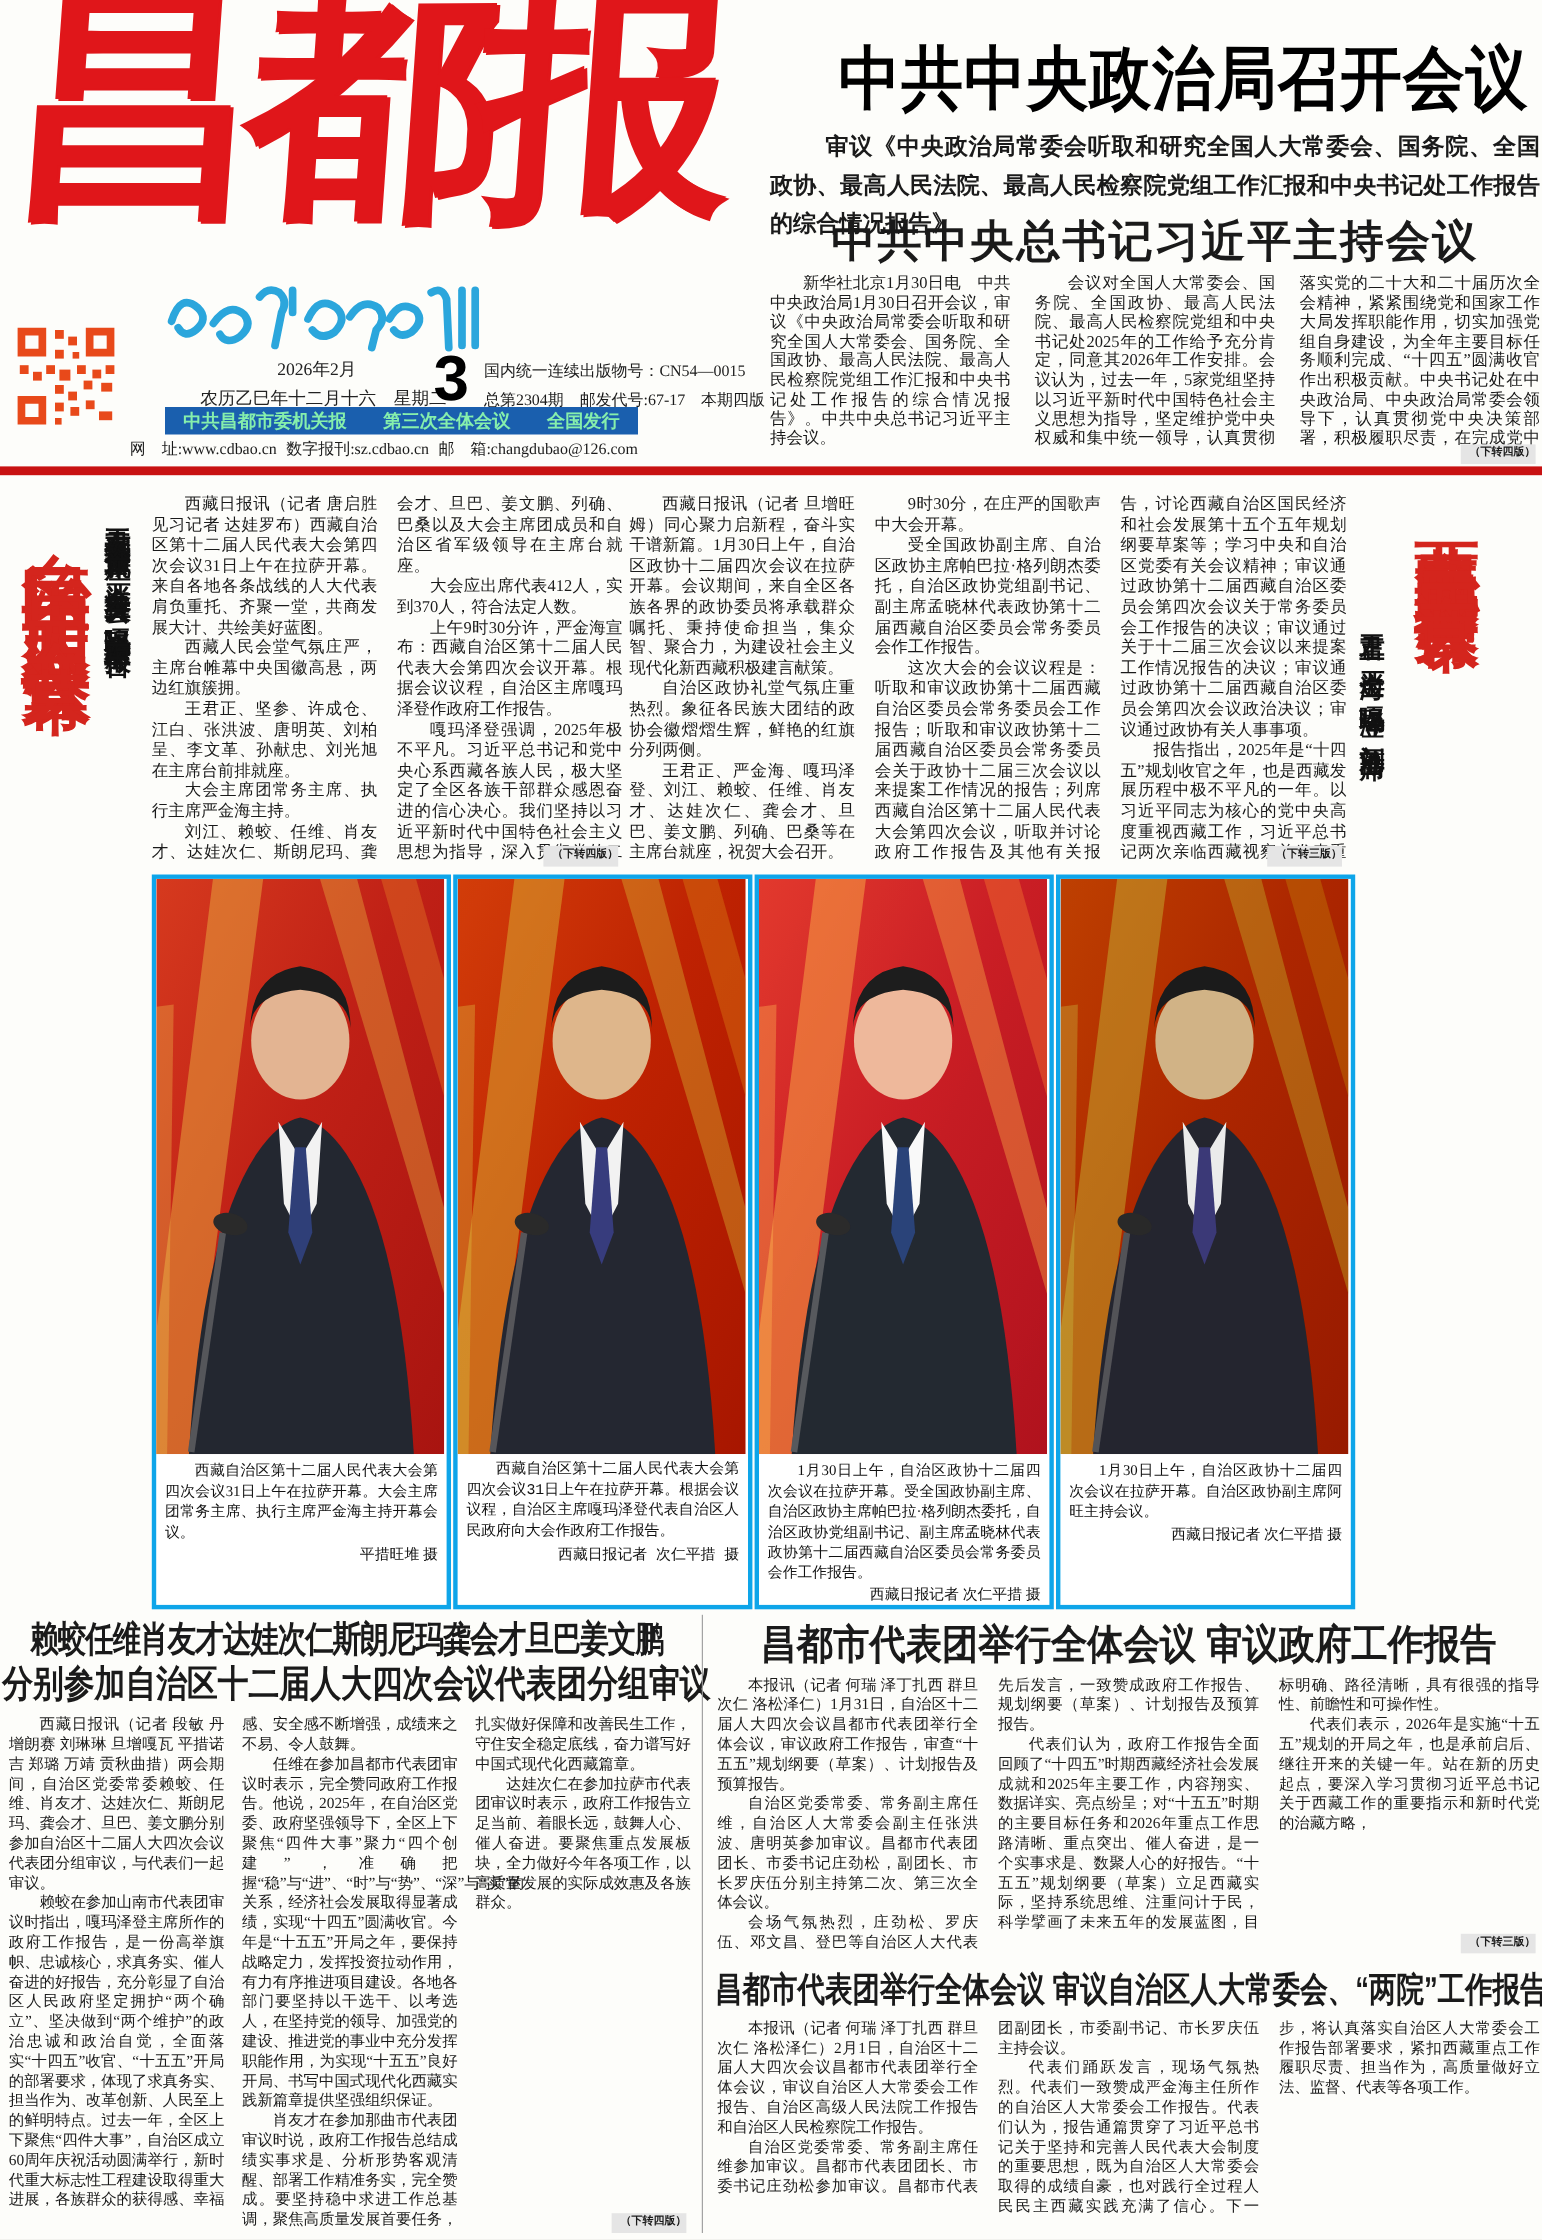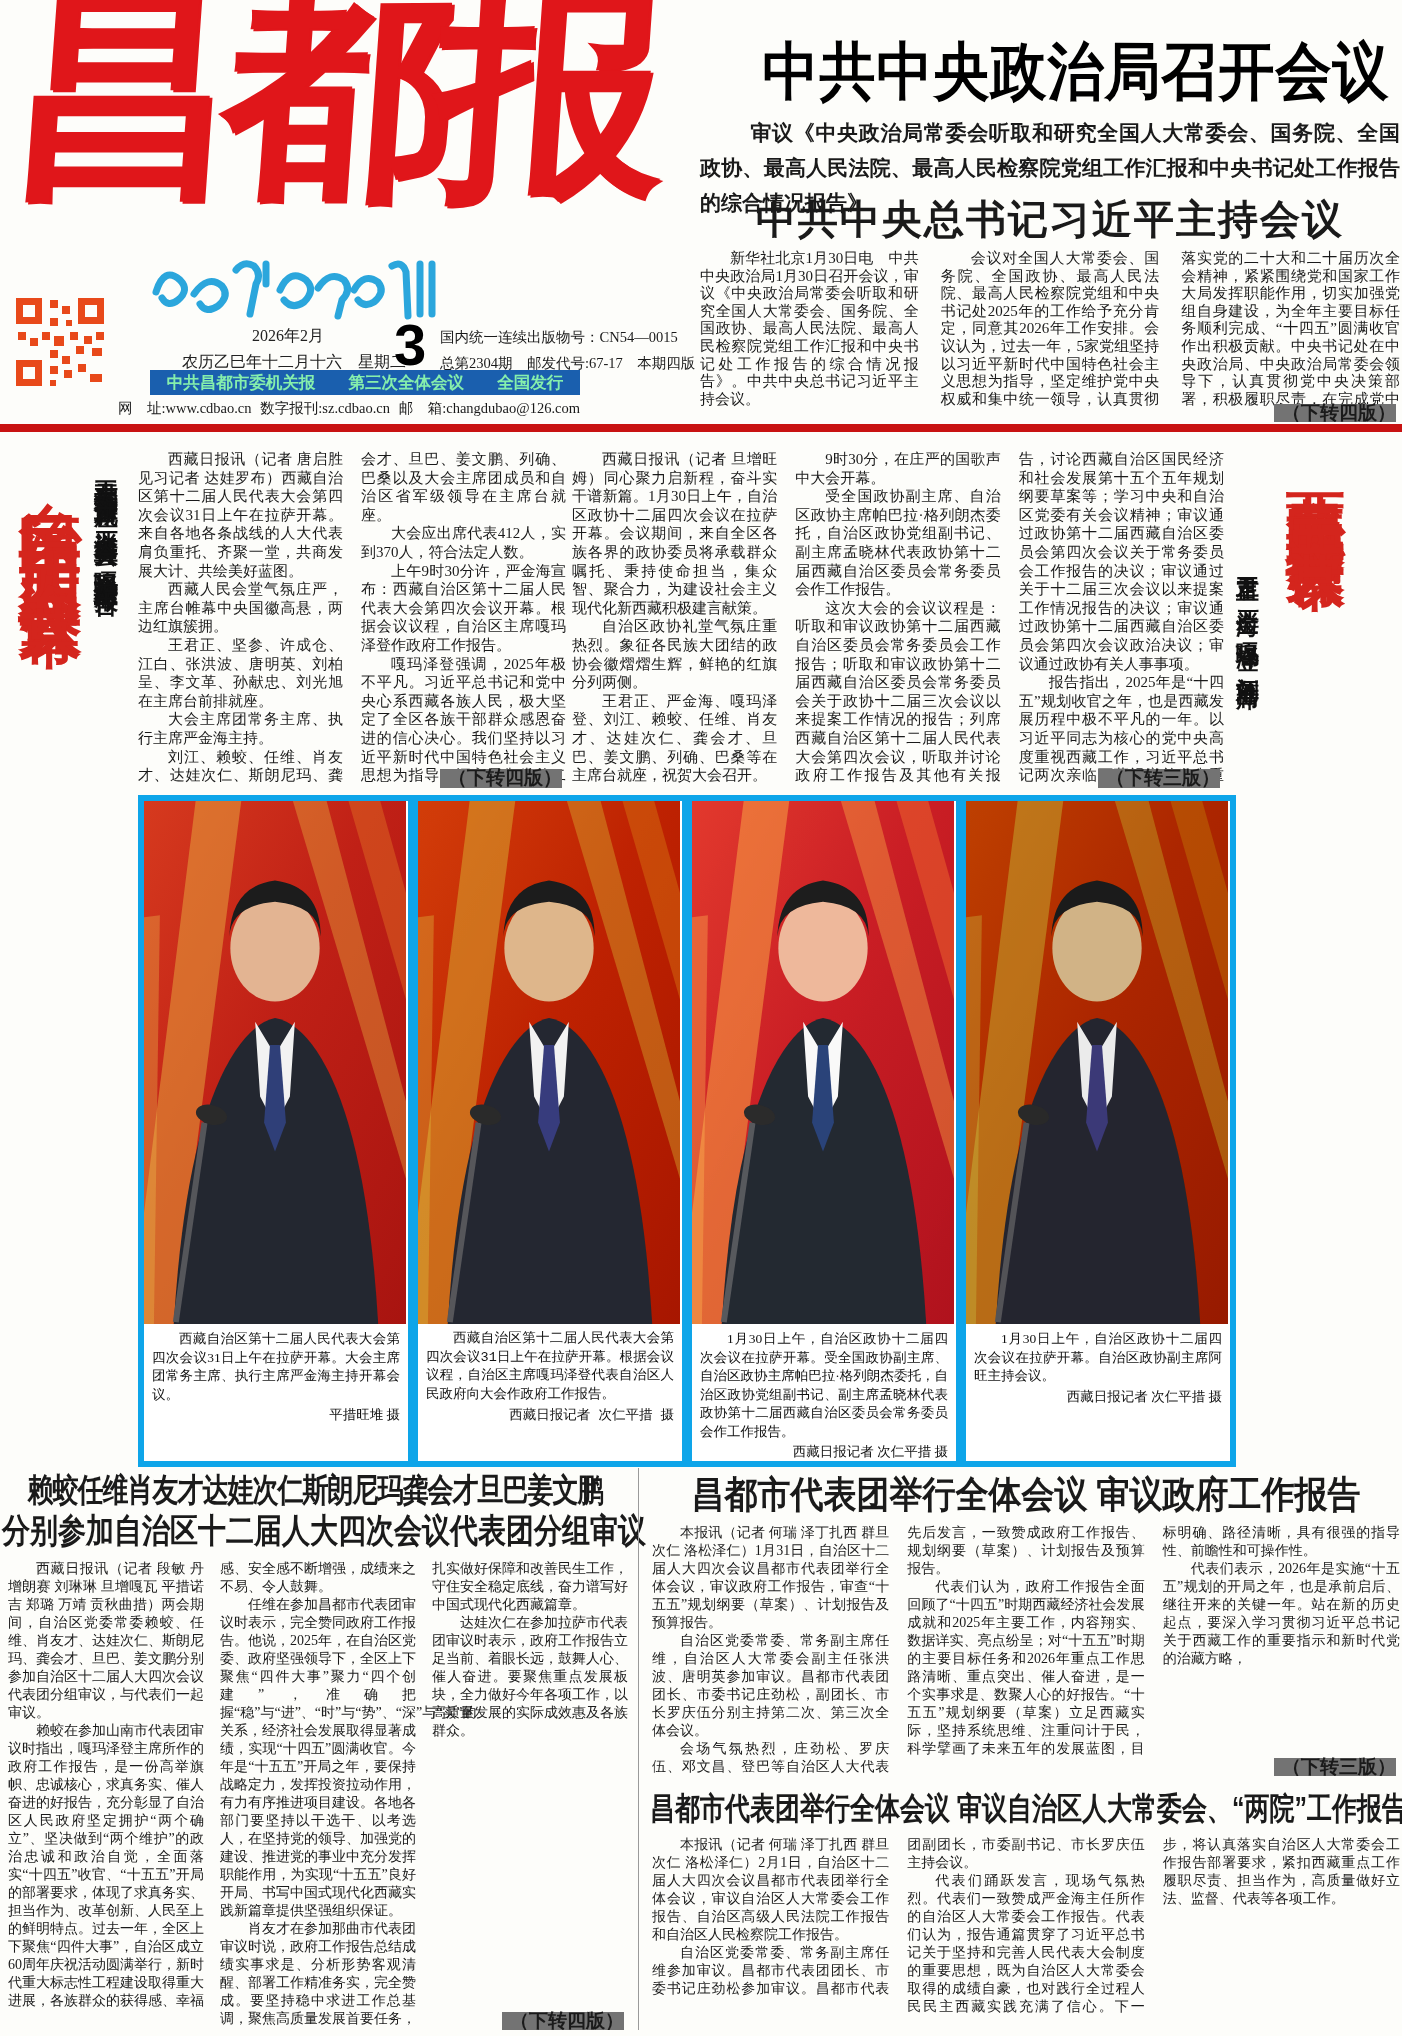--- a/index.html
+++ b/index.html
@@ -33,41 +33,41 @@
     font-weight:900;font-family:"Liberation Sans",sans-serif;color:#000;
     transform:scaleY(1.12);transform-origin:top;white-space:nowrap;letter-spacing:1px;}
   .lead-deck{left:700px;top:116px;width:700px;font-size:21px;line-height:35px;
     font-weight:bold;text-align:justify;text-indent:2.4em;}
   .lead-deck2{left:700px;top:192px;width:700px;text-align:center;font-size:40px;
     font-weight:900;font-family:"Liberation Sans",sans-serif;letter-spacing:2px;}
   .bodytext{text-align:justify;overflow:hidden;column-fill:auto;position:absolute;}
   .bodytext p{margin:0;text-indent:2em;}
   .lead-body{left:700px;top:250px;width:700px;height:172px;column-count:3;column-gap:22px;
     font-size:15px;line-height:17.6px;}
-  .jump{position:absolute;right:4px;bottom:0;background:#737373;padding-left:8px;
-    font-size:19px;font-weight:bold;}
+  .jump{position:absolute;right:4px;bottom:0;background:#e5e5e5;padding-left:8px;
+    font-size:10px;font-weight:bold;font-family:Liberation Mono, monospace;}
 
   
   .vert{writing-mode:vertical-rl;text-orientation:upright;}
   .npc-vhead{left:8px;top:452px;height:1005px;font-size:63px;font-weight:900;
     color:#d4251d;font-family:"Liberation Sans",sans-serif;letter-spacing:8px;}
   .npc-vby{left:90px;top:462px;height:880px;font-size:24px;font-weight:bold;
     letter-spacing:2px;color:#111;}
   .cppcc-vby{left:1232px;top:558px;height:520px;font-size:23px;font-weight:bold;color:#111;letter-spacing:2px;}
   .cppcc-vhead{left:1276px;top:446px;height:1010px;font-size:59px;font-weight:900;
     color:#d4251d;font-family:"Liberation Sans",sans-serif;letter-spacing:4px;}
 
   
   .npc-body{left:138px;top:450px;width:428px;height:338px;column-count:2;column-gap:18px;
     font-size:15px;line-height:18.6px;}
   .cppcc-body{left:572px;top:450px;width:652px;height:338px;column-count:3;column-gap:18px;
     font-size:15px;line-height:18.6px;}
 
   
-  .photobox{top:795px;width:264px;height:660px;border:6px solid #0ea5e9;background:#fff;}
+  .photobox{top:795px;width:264px;height:660px;border:4px solid #0ea5e9;background:#fff;}
   .photobox svg.photo{display:block;width:262px;height:523px;}
   .photobox .cap{padding:6px 8px 0 8px;font-size:13.5px;line-height:18.5px;
     text-align:justify;text-indent:2em;color:#111;}
   .photobox .credit{padding:2px 8px 0 8px;text-align:right;font-size:13.5px;color:#111;}
   .ph1{left:138px;} .ph2{left:412px;font-family:Liberation Mono, monospace;} .ph3{left:686px;} .ph4{left:960px;}
   .ph2 svg.photo{filter:hue-rotate(8deg) saturate(1.05);}
   .ph3 svg.photo{filter:hue-rotate(-6deg) brightness(1.03);}
   .ph4 svg.photo{filter:hue-rotate(14deg) brightness(.97);}
 
   

